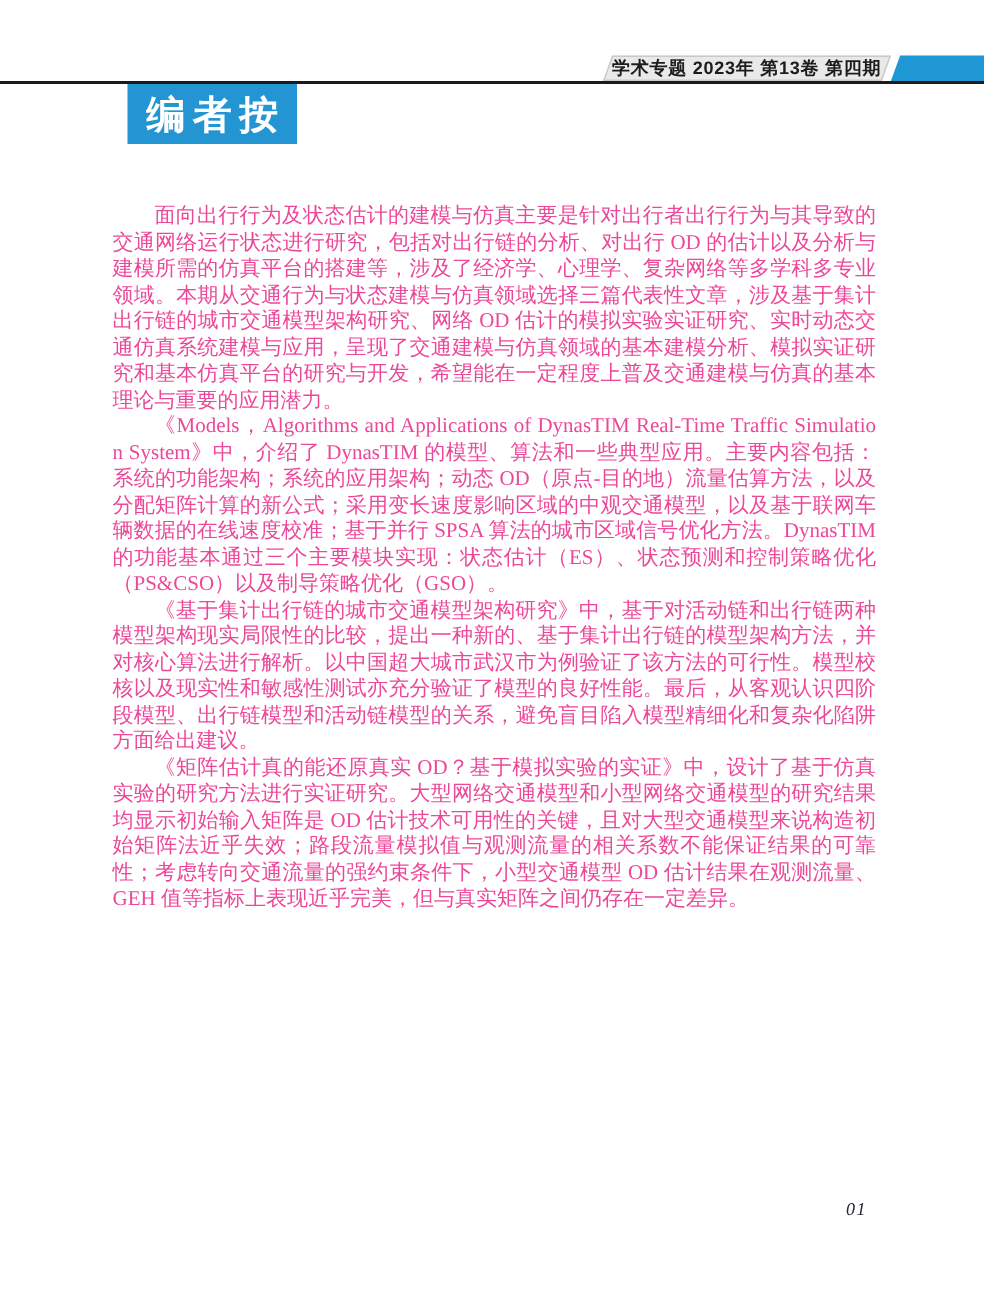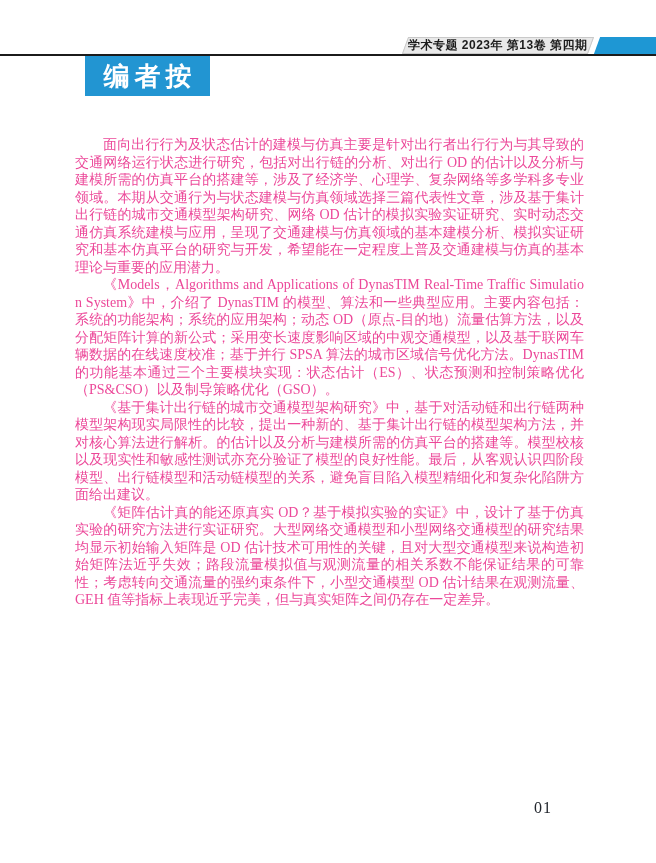--- a/index.html
+++ b/index.html
@@ -50,21 +50,21 @@
     left: 0;
     width: 656px;
     height: 2px;
     background: #1b1b1b;
   }
   
   .title-box {
     position: absolute;
     top: 56px;
     left: 85px;
-    width: 125px;
+    width: 113px;
     height: 40px;
     background: #2295d2;
     display: flex;
     align-items: center;
     justify-content: center;
   }
   .title-box .title-text {
     color: #ffffff;
     font-family: "Liberation Sans", "DejaVu Sans", sans-serif;
     font-size: 26px;
@@ -85,24 +85,25 @@
   }
   .article p {
     text-align: justify;
     text-indent: 2em;
     word-break: break-all;
   }
   
   .page-number {
     position: absolute;
     top: 799px;
-    left: 534px;
-    font-size: 16px;
+    left: 564px;
+    font-size: 12px;
     color: #23272e;
     letter-spacing: 1px;
+    font-style: italic;
   }
 </style>
 </head>
 <body>
 
 <div class="page">
 
   <div class="journal-banner">
     <span class="banner-text">学术专题 2023年 第13卷 第四期</span>
   </div>
@@ -111,19 +112,19 @@
 
   <div class="header-rule"></div>
 
   <div class="title-box">
     <span class="title-text">编者按</span>
   </div>
 
   <div class="article">
     <p>面向出行行为及状态估计的建模与仿真主要是针对出行者出行行为与其导致的交通网络运行状态进行研究，包括对出行链的分析、对出行 OD 的估计以及分析与建模所需的仿真平台的搭建等，涉及了经济学、心理学、复杂网络等多学科多专业领域。本期从交通行为与状态建模与仿真领域选择三篇代表性文章，涉及基于集计出行链的城市交通模型架构研究、网络 OD 估计的模拟实验实证研究、实时动态交通仿真系统建模与应用，呈现了交通建模与仿真领域的基本建模分析、模拟实证研究和基本仿真平台的研究与开发，希望能在一定程度上普及交通建模与仿真的基本理论与重要的应用潜力。</p>
     <p>《Models，Algorithms and Applications of DynasTIM Real-Time Traffic Simulation System》中，介绍了 DynasTIM 的模型、算法和一些典型应用。主要内容包括：系统的功能架构；系统的应用架构；动态 OD（原点-目的地）流量估算方法，以及分配矩阵计算的新公式；采用变长速度影响区域的中观交通模型，以及基于联网车辆数据的在线速度校准；基于并行 SPSA 算法的城市区域信号优化方法。DynasTIM 的功能基本通过三个主要模块实现：状态估计（ES）、状态预测和控制策略优化（PS&amp;CSO）以及制导策略优化（GSO）。</p>
-    <p>《基于集计出行链的城市交通模型架构研究》中，基于对活动链和出行链两种模型架构现实局限性的比较，提出一种新的、基于集计出行链的模型架构方法，并对核心算法进行解析。的估计以及分析与建模所需的仿真平台的搭建等。模型校核以及现实性和敏感性测试亦充分验证了模型的良好性能。最后，从客观认识四阶段模型、出行链模型和活动链模型的关系，避免盲目陷入模型精细化和复杂化陷阱方面给出建议。</p>
+    <p>《基于集计出行链的城市交通模型架构研究》中，基于对活动链和出行链两种模型架构现实局限性的比较，提出一种新的、基于集计出行链的模型架构方法，并对核心算法进行解析。以中国超大城市武汉市为例验证了该方法的可行性。模型校核以及现实性和敏感性测试亦充分验证了模型的良好性能。最后，从客观认识四阶段模型、出行链模型和活动链模型的关系，避免盲目陷入模型精细化和复杂化陷阱方面给出建议。</p>
     <p>《矩阵估计真的能还原真实 OD？基于模拟实验的实证》中，设计了基于仿真实验的研究方法进行实证研究。大型网络交通模型和小型网络交通模型的研究结果均显示初始输入矩阵是 OD 估计技术可用性的关键，且对大型交通模型来说构造初始矩阵法近乎失效；路段流量模拟值与观测流量的相关系数不能保证结果的可靠性；考虑转向交通流量的强约束条件下，小型交通模型 OD 估计结果在观测流量、GEH 值等指标上表现近乎完美，但与真实矩阵之间仍存在一定差异。</p>
   </div>
 
   <div class="page-number">01</div>
 
 </div>
 
 </body></html>

